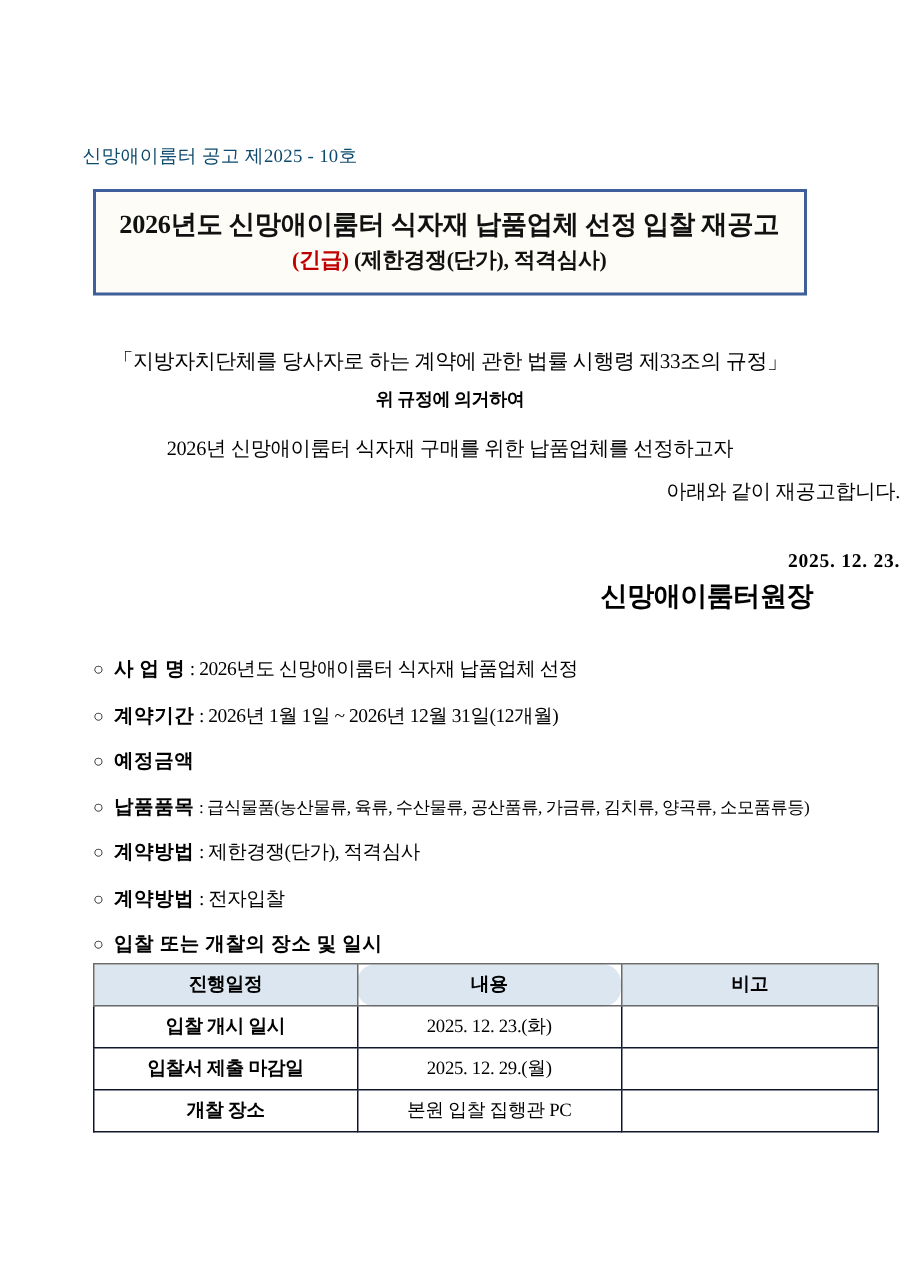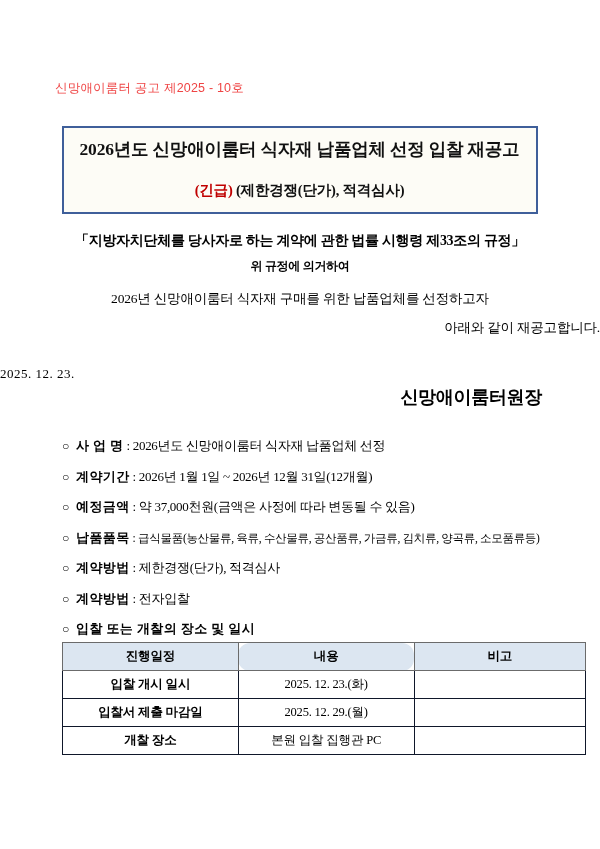--- a/index.html
+++ b/index.html
@@ -17,63 +17,63 @@
   }
   .page {
     position: relative;
     width: 600px;
     height: 849px;
     box-sizing: border-box;
     padding: 0;
   }
   .doc-number {
     position: absolute;
-    top: 80px;
+    top: 96px;
     left: 55px;
     font-size: 12.5px;
     letter-spacing: 0.2px;
-    color: #ef4444;
-    font-family: Liberation Sans, sans-serif;
+    color: #0c4a6e;
+    font-family: Liberation Serif, serif;
   }
   .title-box {
     position: absolute;
     top: 126px;
     left: 62px;
     width: 476px;
     box-sizing: border-box;
     border: 2px solid #3f5f9a;
     background: #fdfcf6;
     padding: 10px 6px 12px 5px;
     text-align: center;
   }
   .title-main {
     font-size: 17.5px;
     font-weight: bold;
     letter-spacing: -0.2px;
     color: #111;
     line-height: 1.35;
   }
   .title-sub {
-    margin-top: 19px;
+    margin-top: 2px;
     font-size: 14.5px;
     font-weight: bold;
     letter-spacing: -0.2px;
     color: #111;
   }
   .title-sub .urgent {
     color: #c00000;
   }
   .legal-line {
     position: absolute;
     top: 232px;
     left: 0;
     width: 600px;
     text-align: center;
     font-size: 14px;
-    font-weight: bold;
+    font-weight: normal;
     letter-spacing: -0.3px;
   }
   .legal-line2 {
     position: absolute;
     top: 258px;
     left: 0;
     width: 600px;
     text-align: center;
     font-size: 12px;
     font-weight: bold;
@@ -95,23 +95,23 @@
     width: 600px;
     text-align: right;
     font-size: 13.5px;
     letter-spacing: -0.2px;
   }
   .date-line {
     position: absolute;
     top: 366px;
     left: 0;
     width: 600px;
-    text-align: left;
+    text-align: right;
     font-size: 13px;
-    font-weight: normal;
+    font-weight: bold;
     letter-spacing: 0.5px;
   }
   .issuer {
     position: absolute;
     top: 385px;
     right: 58px;
     font-size: 18px;
     font-weight: bold;
     letter-spacing: -0.3px;
   }
@@ -199,21 +199,20 @@
       <span class="value">: 2026년도 신망애이룸터 식자재 납품업체 선정</span>
     </div>
     <div class="item">
       <span class="bullet">○</span>
       <span class="label">계약기간</span>
       <span class="value">: 2026년 1월 1일 ~ 2026년 12월 31일(12개월)</span>
     </div>
     <div class="item">
       <span class="bullet">○</span>
       <span class="label">예정금액</span>
-      <span class="value">: 약 37,000천원(금액은 사정에 따라 변동될 수 있음)</span>
     </div>
     <div class="item">
       <span class="bullet">○</span>
       <span class="label">납품품목</span>
       <span class="value small">: 급식물품(농산물류, 육류, 수산물류, 공산품류, 가금류, 김치류, 양곡류, 소모품류등)</span>
     </div>
     <div class="item">
       <span class="bullet">○</span>
       <span class="label">계약방법</span>
       <span class="value">: 제한경쟁(단가), 적격심사</span>

